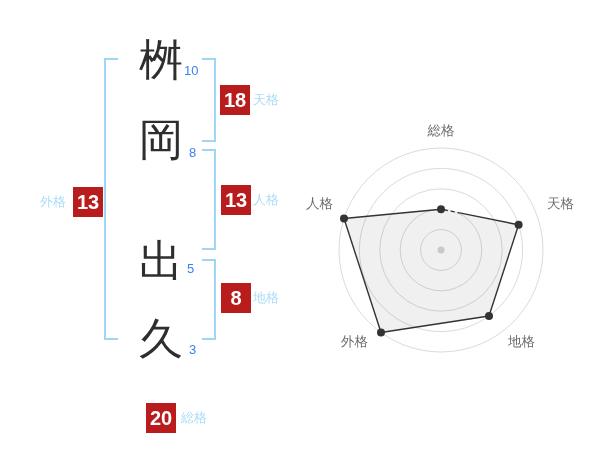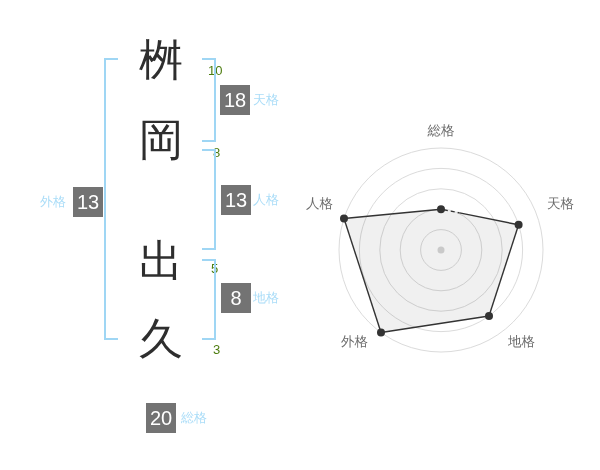--- a/index.html
+++ b/index.html
@@ -6,37 +6,37 @@
   #canvas{
     position:relative;width:600px;height:470px;background:#ffffff;overflow:hidden;
     font-family:"Liberation Sans","DejaVu Sans",sans-serif;
   }
   
   .kanji{
     position:absolute;left:134px;width:54px;text-align:center;
     font-size:44px;line-height:44px;color:#2e2e2e;
   }
   .strokes{
-    position:absolute;font-size:13px;line-height:14px;color:#4d7c0f;margin-left:24px;
+    position:absolute;font-size:13px;line-height:14px;color:#3b82f6;
   }
   .bracket{position:absolute;}
   .bracket-left{
     left:104px;top:58px;width:12px;height:278px;
     border-left:2px solid #9fd6f4;border-top:2px solid #9fd6f4;border-bottom:2px solid #9fd6f4;
   }
   .bracket-right{
     left:202px;width:12px;
     border-right:2px solid #9fd6f4;border-top:2px solid #9fd6f4;border-bottom:2px solid #9fd6f4;
   }
   .bracket-tenkaku{top:58px;height:80px;}
   .bracket-jinkaku{top:149px;height:97px;}
   .bracket-chikaku{top:259px;height:77px;}
   .badge{
-    position:absolute;width:30px;height:30px;background:#737373;color:#ffffff;
-    font-size:20px;font-weight:normal;display:flex;align-items:center;justify-content:center;
+    position:absolute;width:30px;height:30px;background:#b91c1c;color:#ffffff;
+    font-size:20px;font-weight:bold;display:flex;align-items:center;justify-content:center;
   }
   .badge-label{
     position:absolute;height:30px;line-height:30px;font-size:13px;color:#abddf8;
   }
   
   #radar{position:absolute;left:290px;top:110px;}
   #radar text{font-size:13.5px;fill:#6b6b6b;}
 </style>
 </head>
 <body>

